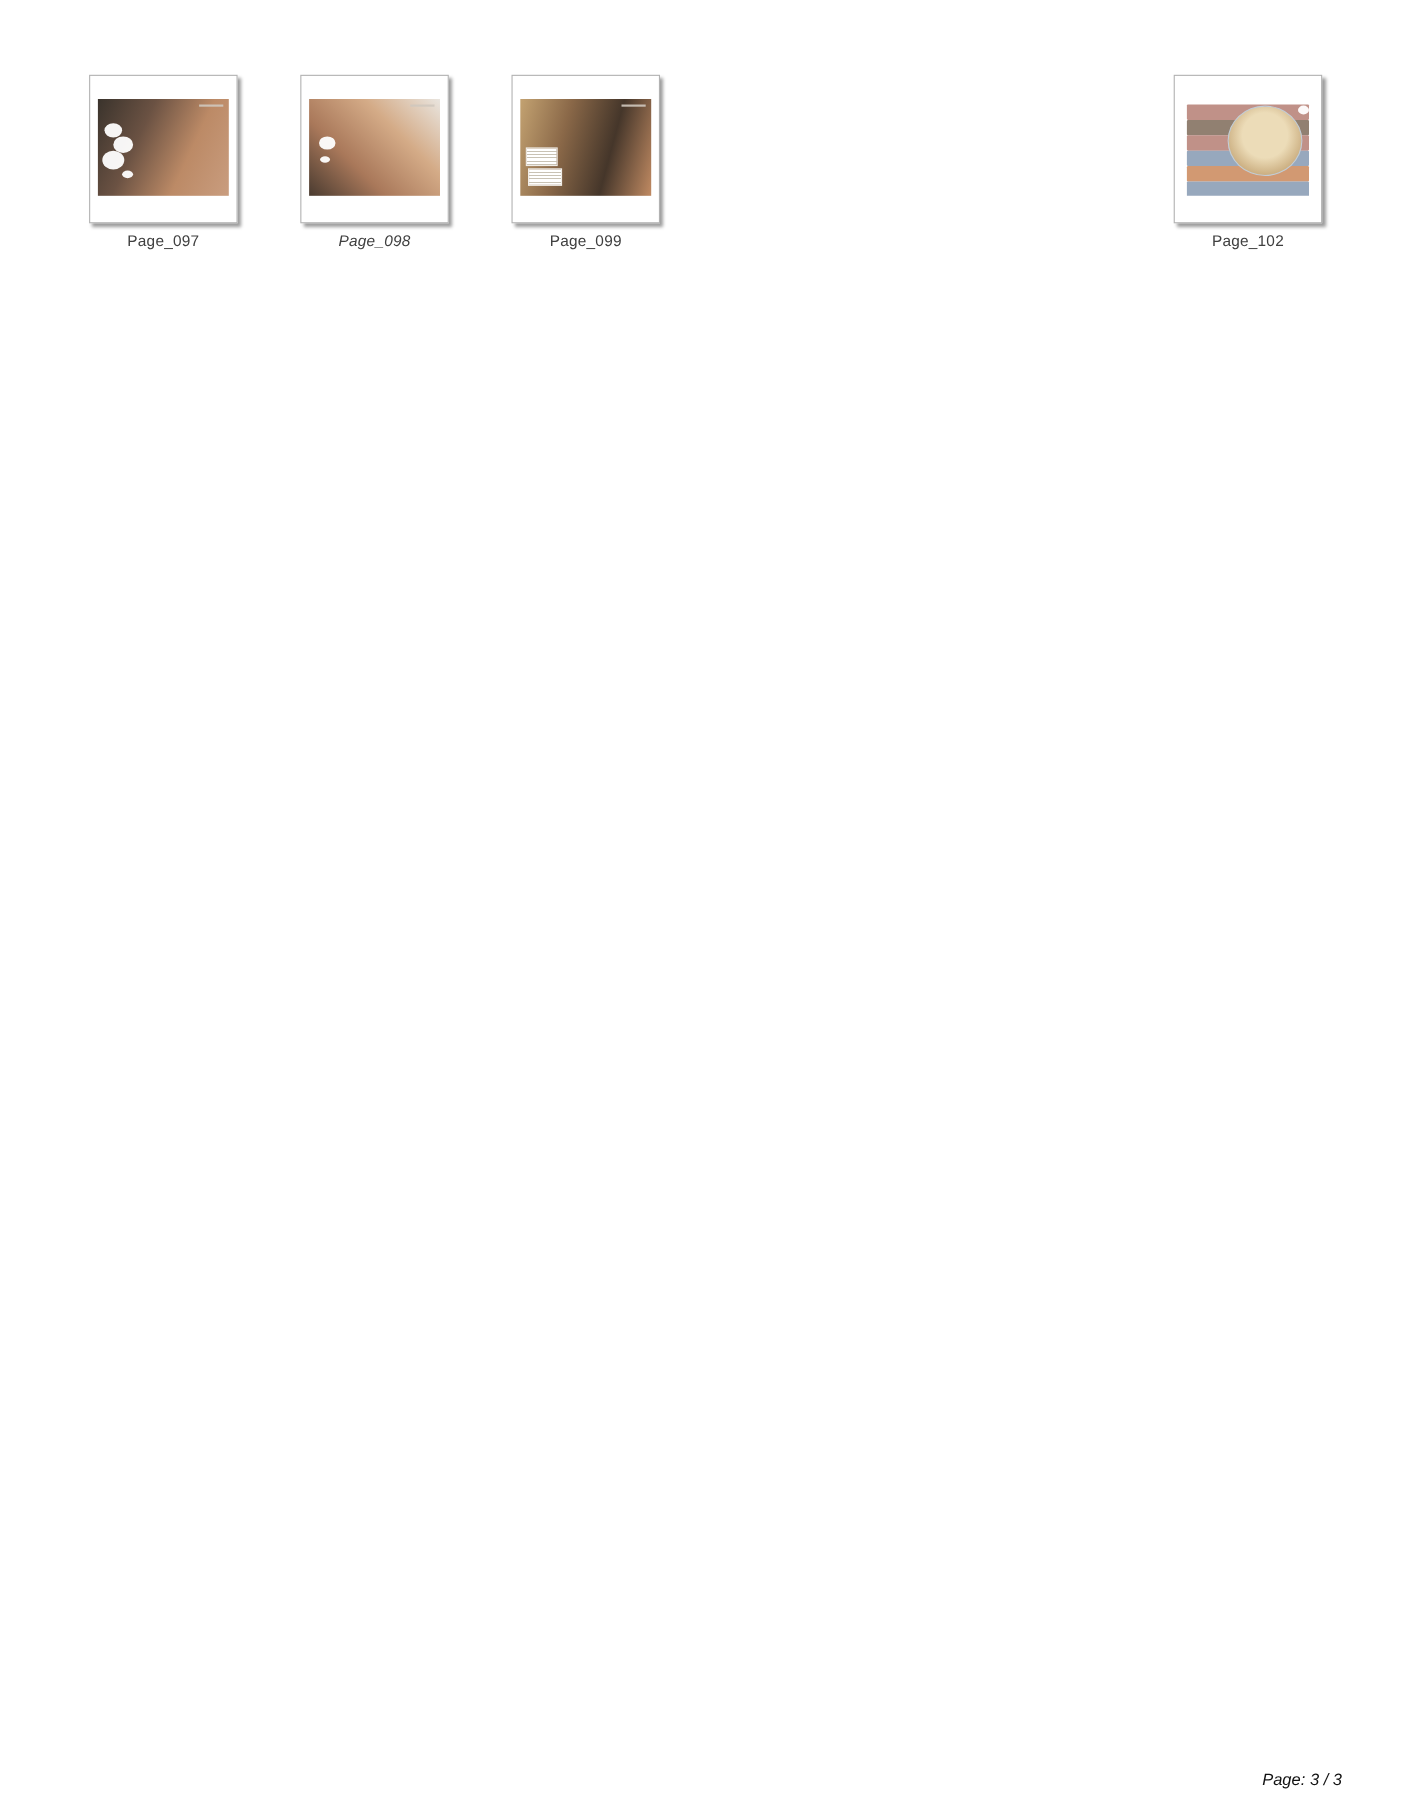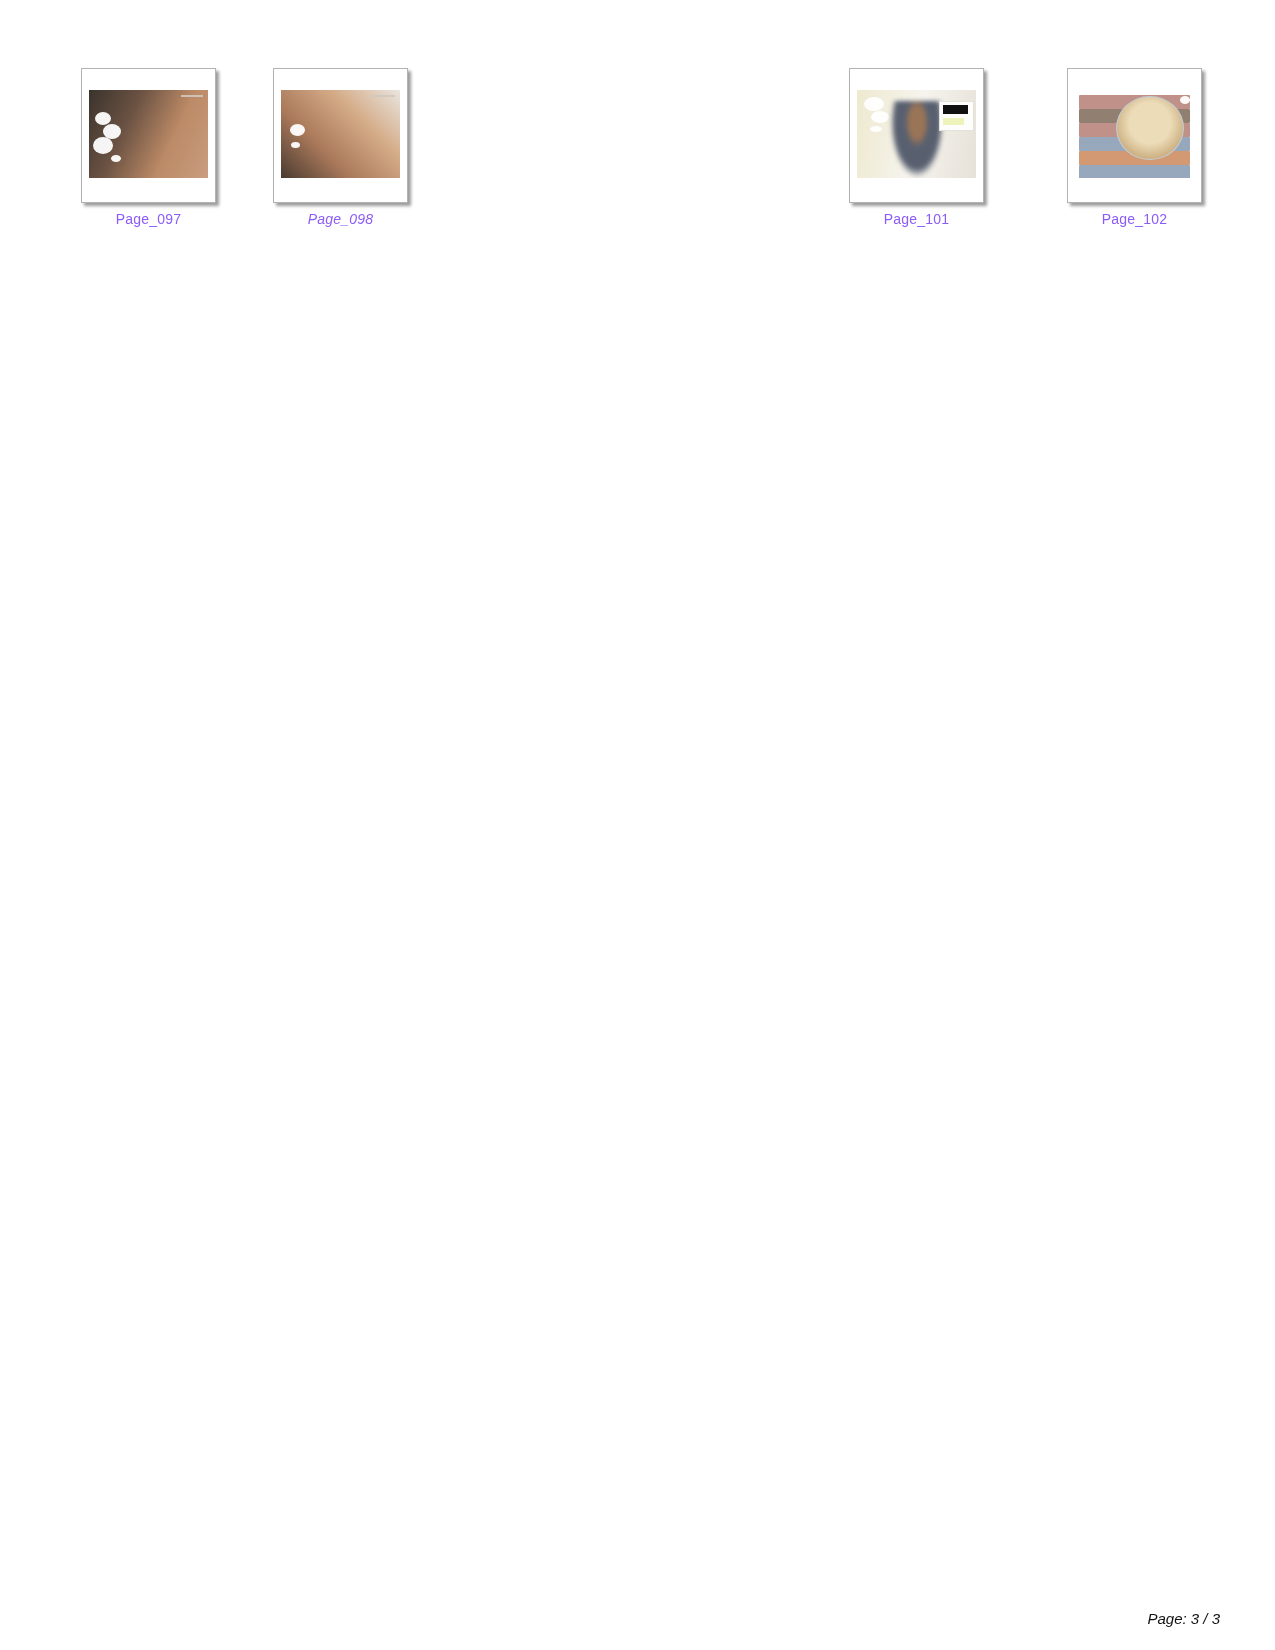--- a/index.html
+++ b/index.html
@@ -35,21 +35,21 @@
     left: 7px; top: 21px;
     width: 119px; height: 88px;
     overflow: hidden;
     background: #d8d0c6;
   }
   .caption {
     margin-top: 8px;
     width: 135px;
     text-align: center;
     font-size: 14px;
-    color: #8b5cf6;
+    color: #404040;
     letter-spacing: 0.2px;
   }
 
   
   .photo i { position: absolute; display: block; }
 
   .bubbles-a {
     left: 6px; top: 22px; width: 16px; height: 13px;
     background: #fff; border-radius: 50%;
     box-shadow: 9px 13px 0 1px #fff, 0 27px 0 2px #fff, 13px 40px 0 -3px #fff;
@@ -128,34 +128,32 @@
   <div class="cell c1">
     <div class="card">
       <div class="photo" style="background: linear-gradient(225deg, rgb(233, 229, 223), rgb(212, 171, 135), rgb(169, 120, 90), rgb(74, 59, 48));">
         <i class="bubbles-b"></i>
         <i class="wm"></i>
       </div>
     </div>
     <div class="caption">Page_098</div>
   </div>
 
+  <div class="cell c2">
+    <div class="card">
+      <div class="photo" style="background: linear-gradient(105deg, rgb(195, 162, 113), rgb(138, 104, 72), rgb(69, 54, 42), rgb(192, 138, 98));">
+        <i class="textbox tb-1"></i>
+        <i class="textbox tb-2"></i>
+        <i class="wm"></i>
+      </div>
+    </div>
+    <div class="caption">Page_099</div>
+  </div>
 
 
-  <div class="cell c4">
-    <div class="card">
-      <div class="photo" style="background: linear-gradient(100deg, rgb(238, 233, 207), rgb(246, 244, 238), rgb(230, 225, 216));">
-        <i class="bubbles-c"></i>
-        <i class="figure-blob"></i>
-        <i class="panel-back"></i>
-        <i class="panel-dark" style="background: rgb(17, 17, 17);"></i>
-        <i class="panel-note" style="background: rgb(238, 243, 188);"></i>
-      </div>
-    </div>
-    <div class="caption">Page_101</div>
-  </div>
 
   <div class="cell c5">
     <div class="card">
       <div class="photo" style="background: rgb(255, 255, 255);">
         <i class="collage-grid">
             <i style="background: rgb(176, 118, 106);"></i>
             <i style="background: rgb(118, 96, 78);"></i>
             <i style="background: rgb(176, 118, 106);"></i>
             <i style="background: rgb(125, 146, 172);"></i>
             <i style="background: rgb(199, 127, 79);"></i>

